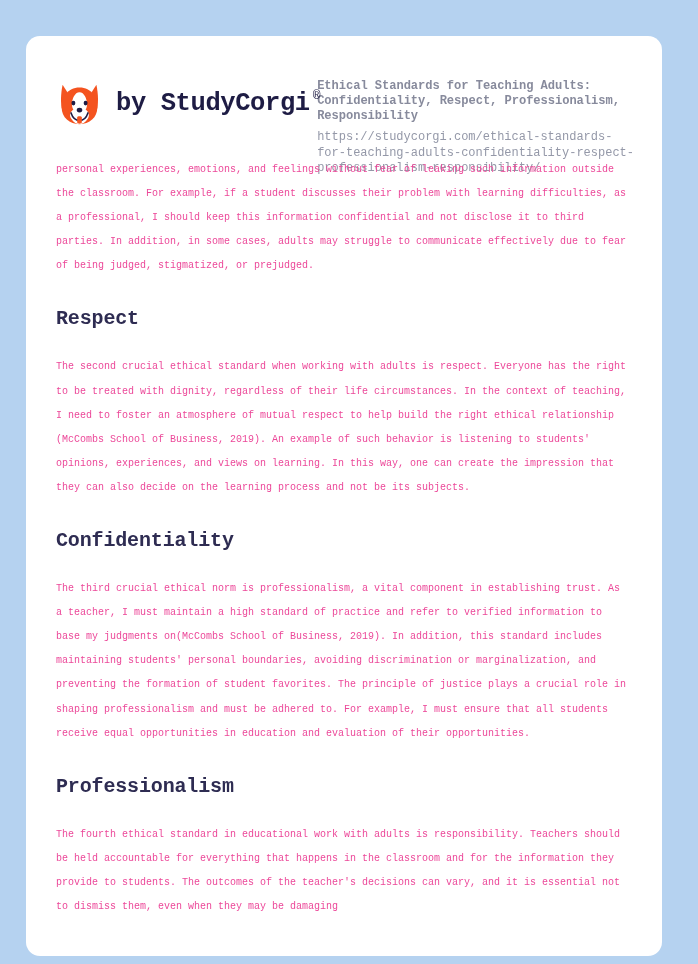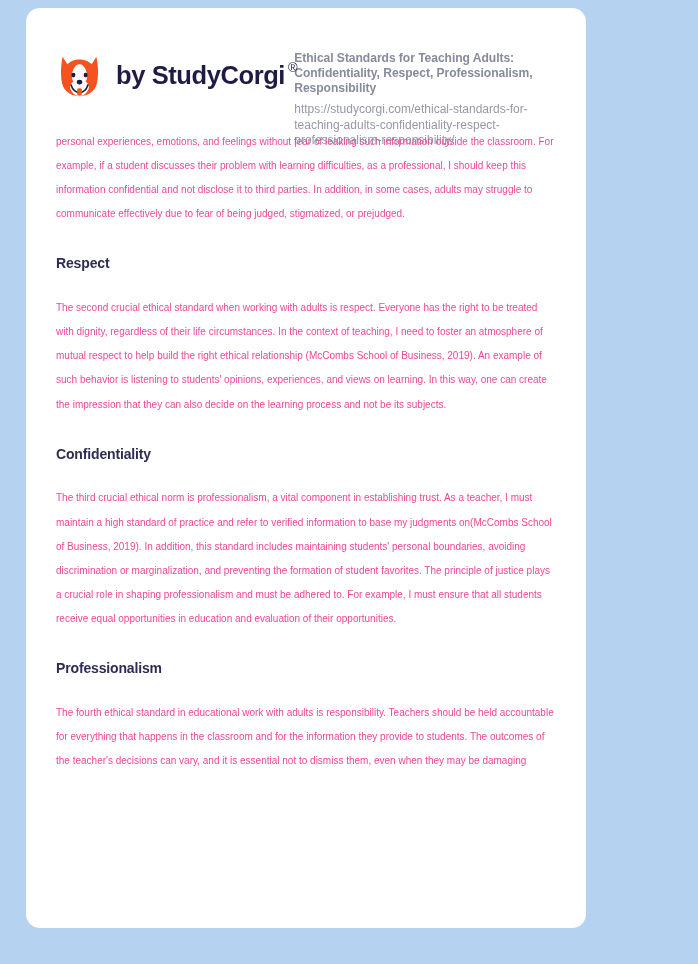--- a/index.html
+++ b/index.html
@@ -13,26 +13,27 @@
   body {
     background: #b5d2f0;
     font-family: "Liberation Sans", sans-serif;
     -webkit-font-smoothing: antialiased;
   }
 
   
   .page-card {
     position: absolute;
     left: 26px;
-    top: 8px;
-    width: 560px;
+    top: 36px;
+    width: 636px;
     height: 920px;
     background: #ffffff;
     border-radius: 14px;
     overflow: hidden;
+    font-family: Liberation Mono, monospace;
   }
 
   
   .doc-header {
     display: flex;
     align-items: flex-start;
     justify-content: space-between;
     padding: 38px 22px 0 30px;
     height: 122px;
   }
@@ -104,21 +105,21 @@
   .para {
     color: #ec4899;
     font-size: 10px;
     line-height: 24.1px;
     margin: 0;
     text-align: left;
   }
 
   .section-heading {
     color: #2e2c52;
-    font-size: 14px;
+    font-size: 20px;
     font-weight: bold;
     letter-spacing: -0.15px;
     line-height: 1.2;
     margin: 0;
   }
 
   .section-block { margin-top: 29px; }
   .section-block .para { margin-top: 24px; }
 
   .first-para { margin-top: 0; }

